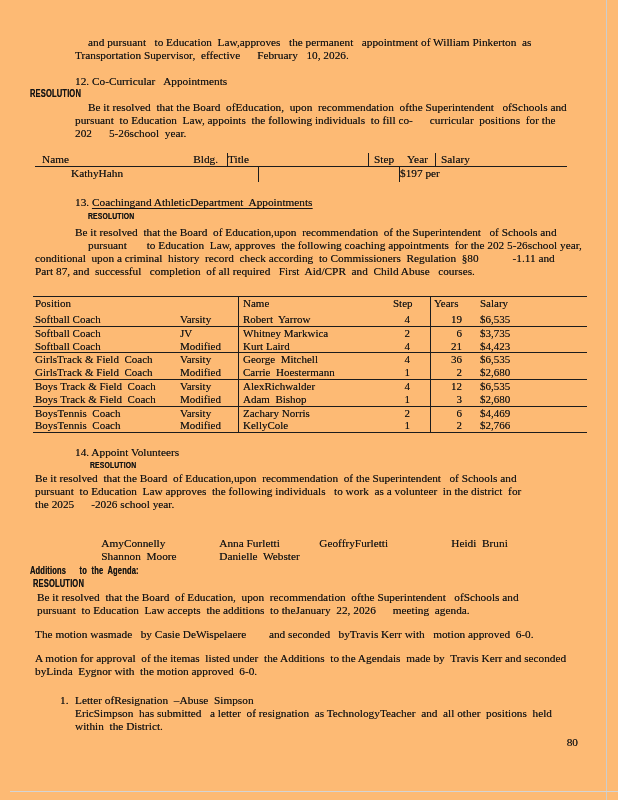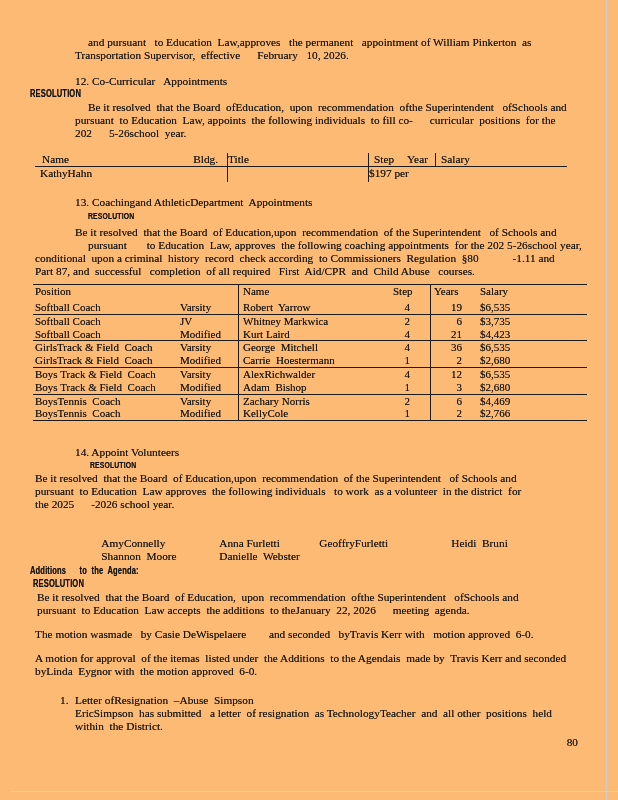--- a/index.html
+++ b/index.html
@@ -18,39 +18,39 @@
   .condensed{
     font-family:"Liberation Sans","DejaVu Sans",sans-serif;
     font-weight:700;
     display:inline-block;
     transform:scaleX(.72);
     transform-origin:0 50%;
     letter-spacing:.2px;
   }
   .res-big{font-size:10.5px;}
   .res-sm{font-size:9.5px;}
-  .uline{text-underline-offset:2px;}
+  .uline{text-decoration:underline;text-underline-offset:2px;}
 
   
   .t1{position:absolute;left:35px;top:153px;width:532px;}
   .t1row{display:grid;grid-template-columns:192px 141px 67px 132px;}
   .t1 .hdr1{height:13px;border-bottom:1.4px solid #1c1c1c;}
-  .t1 .dat1{height:15px;}
+  .t1 .dat1{height:15px;margin-left:31px;}
   .t1 .cell{white-space:pre-wrap;overflow:hidden;}
   .t1 .vl{border-left:1px solid #1c1c1c;}
   .t1 .c1h{padding-left:7px;display:flex;justify-content:space-between;padding-right:9px;}
   .t1 .c2h{padding-left:0;}
   .t1 .c3h{padding-left:5px;display:flex;gap:13px;}
   .t1 .c4h{padding-left:5px;}
   .t1 .c1d{padding-left:5px;}
   .t1 .c2d{padding-left:11px;}
   .t1 .c4d{}
 
   
-  .t2{position:absolute;left:33px;top:284px;width:554px;border-top:1.4px solid #1c1c1c;font-size:11px;}
+  .t2{position:absolute;left:33px;top:296px;width:554px;border-top:1.4px solid #1c1c1c;font-size:11px;}
   .t2row{display:grid;grid-template-columns:147px 58px 140px 52px 48px 109px;height:12.8px;line-height:12.8px;}
   .t2 .hdr2{height:16px;line-height:13px;}
   .t2 .cell{white-space:pre-wrap;overflow:hidden;}
   .t2 .c-pos{padding-left:2px;}
   .t2 .c-name{border-left:1px solid #1c1c1c;padding-left:4px;}
   .t2 .c-step{text-align:right;padding-right:20px;}
   .t2 .c-years{border-left:1px solid #1c1c1c;text-align:right;padding-right:16px;}
   .t2 .c-sal{padding-left:2px;}
   .t2 .hdr2 .c-step{text-align:left;padding-left:15px;padding-right:0;}
   .t2 .hdr2 .c-years{text-align:left;padding-left:3px;padding-right:0;}

